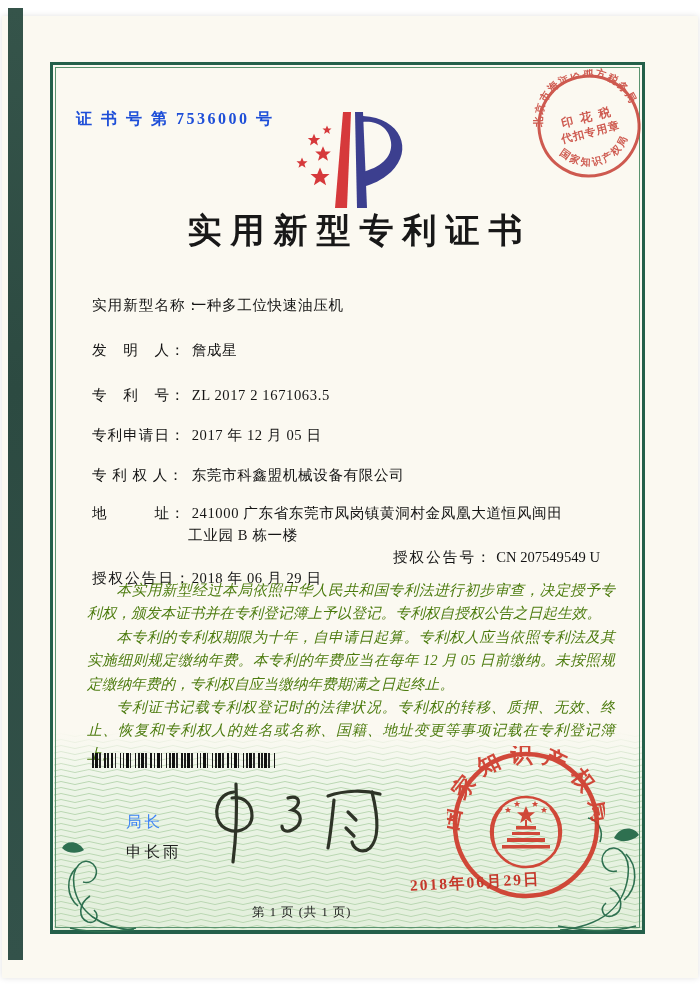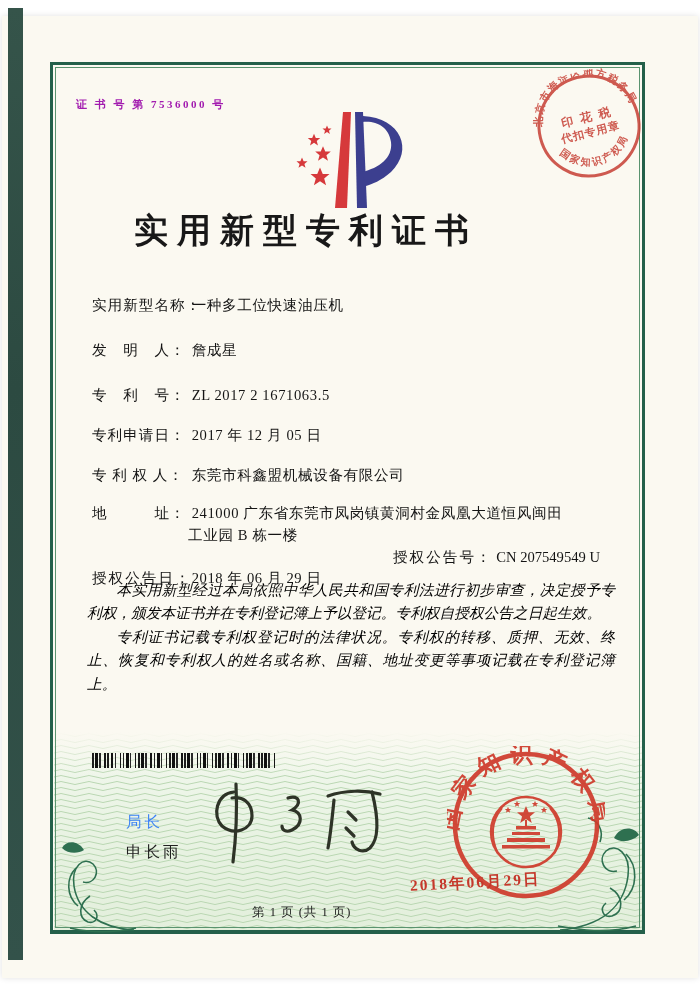--- a/index.html
+++ b/index.html
@@ -13,34 +13,34 @@
   .spine{position:absolute;left:8px;top:8px;width:15px;height:952px;
     background:linear-gradient(180deg,#35544a,#2c4a41 40%,#33524a);}
   .frame{position:absolute;left:50px;top:62px;width:595px;height:872px;
     border:3px solid #24604a;border-bottom-width:4px;box-sizing:border-box;}
   .frame-inner{position:absolute;left:2px;top:2px;right:2px;bottom:2px;
     border:1px solid #5a936f;}
   .wavezone{position:absolute;left:54px;top:732px;width:591px;height:200px;
     background:linear-gradient(180deg,#f2f8ee, #e7f2e1 60%,#e3efdc);overflow:hidden;}
   .wavefade{position:absolute;left:54px;top:732px;width:591px;height:45px;
     background:linear-gradient(180deg,#fbf9f1,rgba(251,249,241,0));}
-  .certno{position:absolute;left:76px;top:97px;font-size:11px;color:#a21caf;
+  .certno{position:absolute;left:76px;top:109px;font-size:16px;color:#1d4ed8;
     letter-spacing:2.5px;font-weight:600;}
-  .title{position:absolute;left:125px;top:208px;width:460px;
+  .title{position:absolute;left:125px;top:208px;width:460px;text-align:center;
     font-size:34px;font-weight:700;color:#181818;letter-spacing:9px;text-indent:9px;}
   .row{position:absolute;left:92px;font-size:14.6px;color:#141414;white-space:nowrap;}
   .row .lbl{display:inline-block;width:96px;letter-spacing:1px;}
   .row .val{letter-spacing:0.6px;}
   .r1{top:296px}.r2{top:341px}.r3{top:386px}.r4{top:426px}.r5{top:466px}.r6{top:504px}
   .addr2{position:absolute;left:188px;top:526px;font-size:14.6px;color:#141414;letter-spacing:0.6px;text-align:center;}
   .r7a{top:569px}
   .r7b{position:absolute;left:393px;top:548px;font-size:14.6px;color:#141414;white-space:nowrap;}
   .r7b .lbl{display:inline-block;letter-spacing:2px;}
   .bodytext{position:absolute;left:87px;top:579px;width:528px;
-    font-size:14.7px;line-height:23.4px;color:#000000;text-align:justify;}
+    font-size:14.7px;line-height:23.4px;color:#4d7c0f;text-align:justify;}
   .bodytext p{margin:0;text-indent:2em;font-style:italic;}
   .barcode{position:absolute;left:92px;top:753px;width:184px;height:15px;
     background:repeating-linear-gradient(90deg,
       #1d1d1d 0 1.6px,rgba(0,0,0,0) 1.6px 3.1px,
       #101010 3.1px 5.9px,rgba(0,0,0,0) 5.9px 7.1px,
       #2a2a2a 7.1px 8.6px,rgba(0,0,0,0) 8.6px 12.2px,
       #151515 12.2px 13.6px,rgba(0,0,0,0) 13.6px 15.4px);}
   .director{position:absolute;left:126px;top:812px;font-size:15.5px;color:#3b82f6;letter-spacing:3px;}
   .director-name{position:absolute;left:126px;top:842px;font-size:15.5px;color:#202020;letter-spacing:3px;}
   .signature{position:absolute;left:200px;top:776px;}
@@ -160,20 +160,21 @@
   <span class="lbl" style="letter-spacing:2px">授权公告日：</span>
   <span class="val">2018 年 06 月 29 日</span>
 </div>
 <div class="r7b">
   <span class="lbl">授权公告号：</span>
   <span class="val">CN 207549549 U</span>
 </div>
 
 <div class="bodytext">
   <p>本实用新型经过本局依照中华人民共和国专利法进行初步审查，决定授予专利权，颁发本证书并在专利登记簿上予以登记。专利权自授权公告之日起生效。</p>
+  <p>本专利的专利权期限为十年，自申请日起算。专利权人应当依照专利法及其实施细则规定缴纳年费。本专利的年费应当在每年 12 月 05 日前缴纳。未按照规定缴纳年费的，专利权自应当缴纳年费期满之日起终止。</p>
   <p>专利证书记载专利权登记时的法律状况。专利权的转移、质押、无效、终止、恢复和专利权人的姓名或名称、国籍、地址变更等事项记载在专利登记簿上。</p>
 </div>
 
 <div class="barcode"></div>
 
 <div class="director">局长</div>
 <div class="director-name">申长雨</div>
 
 <svg class="signature" width="205" height="100" viewBox="0 0 205 100">
   <g fill="none" stroke="#2e3327" stroke-width="3.2" stroke-linecap="round">

